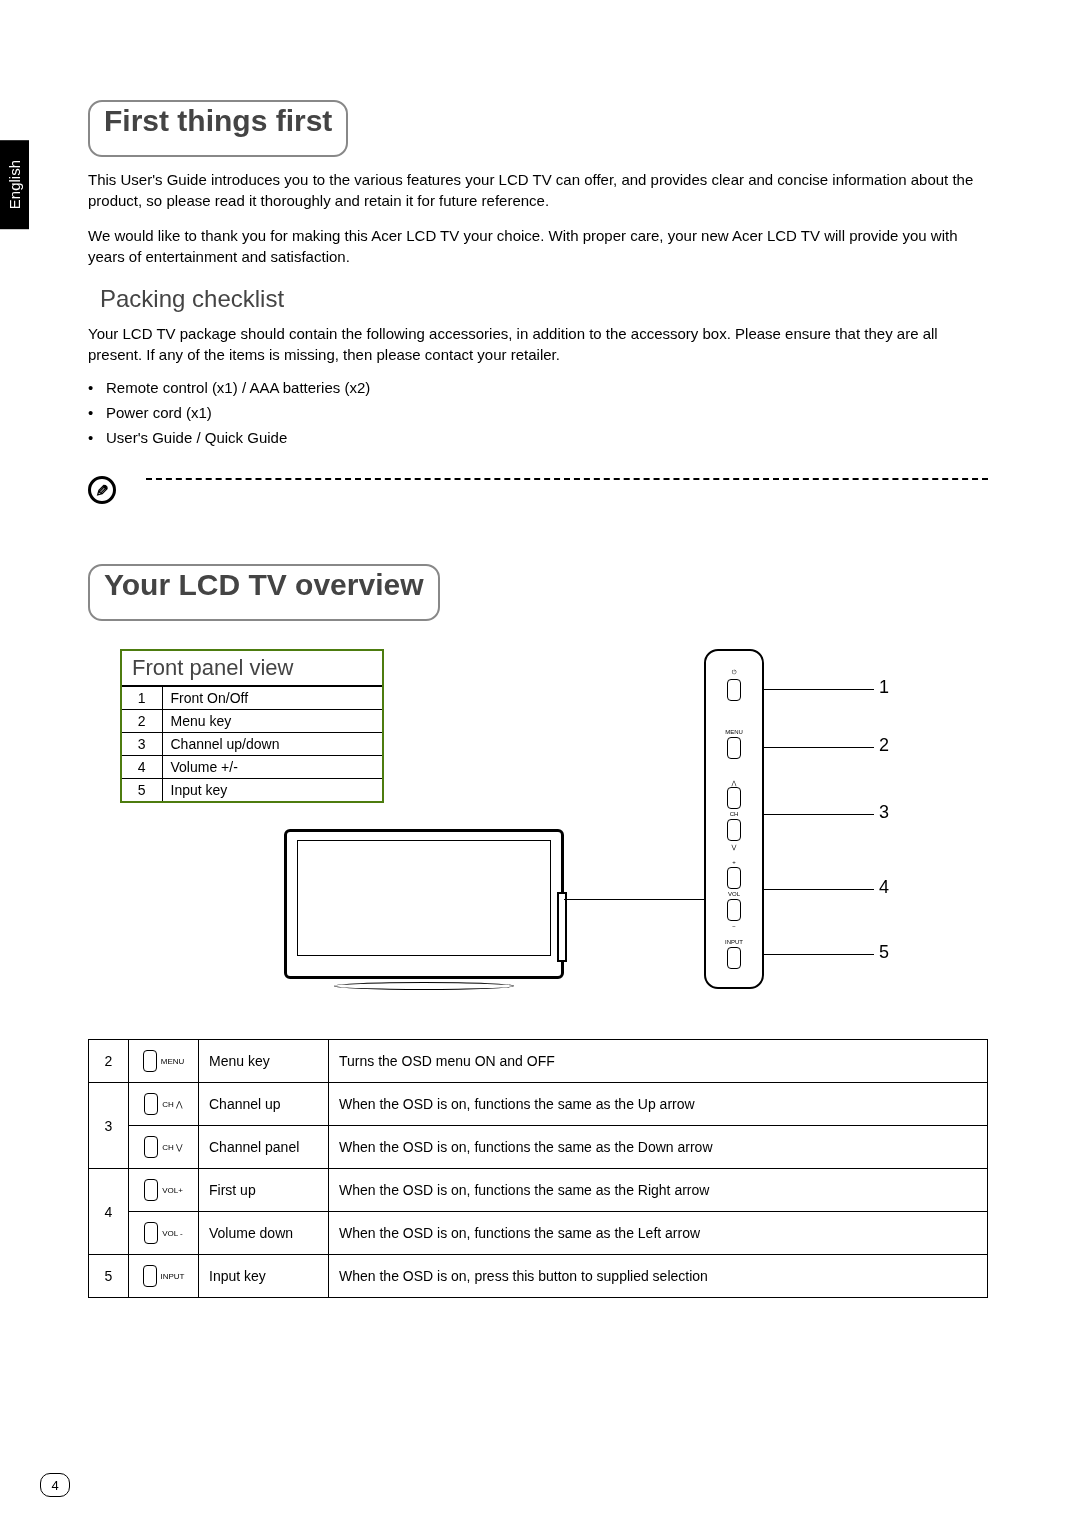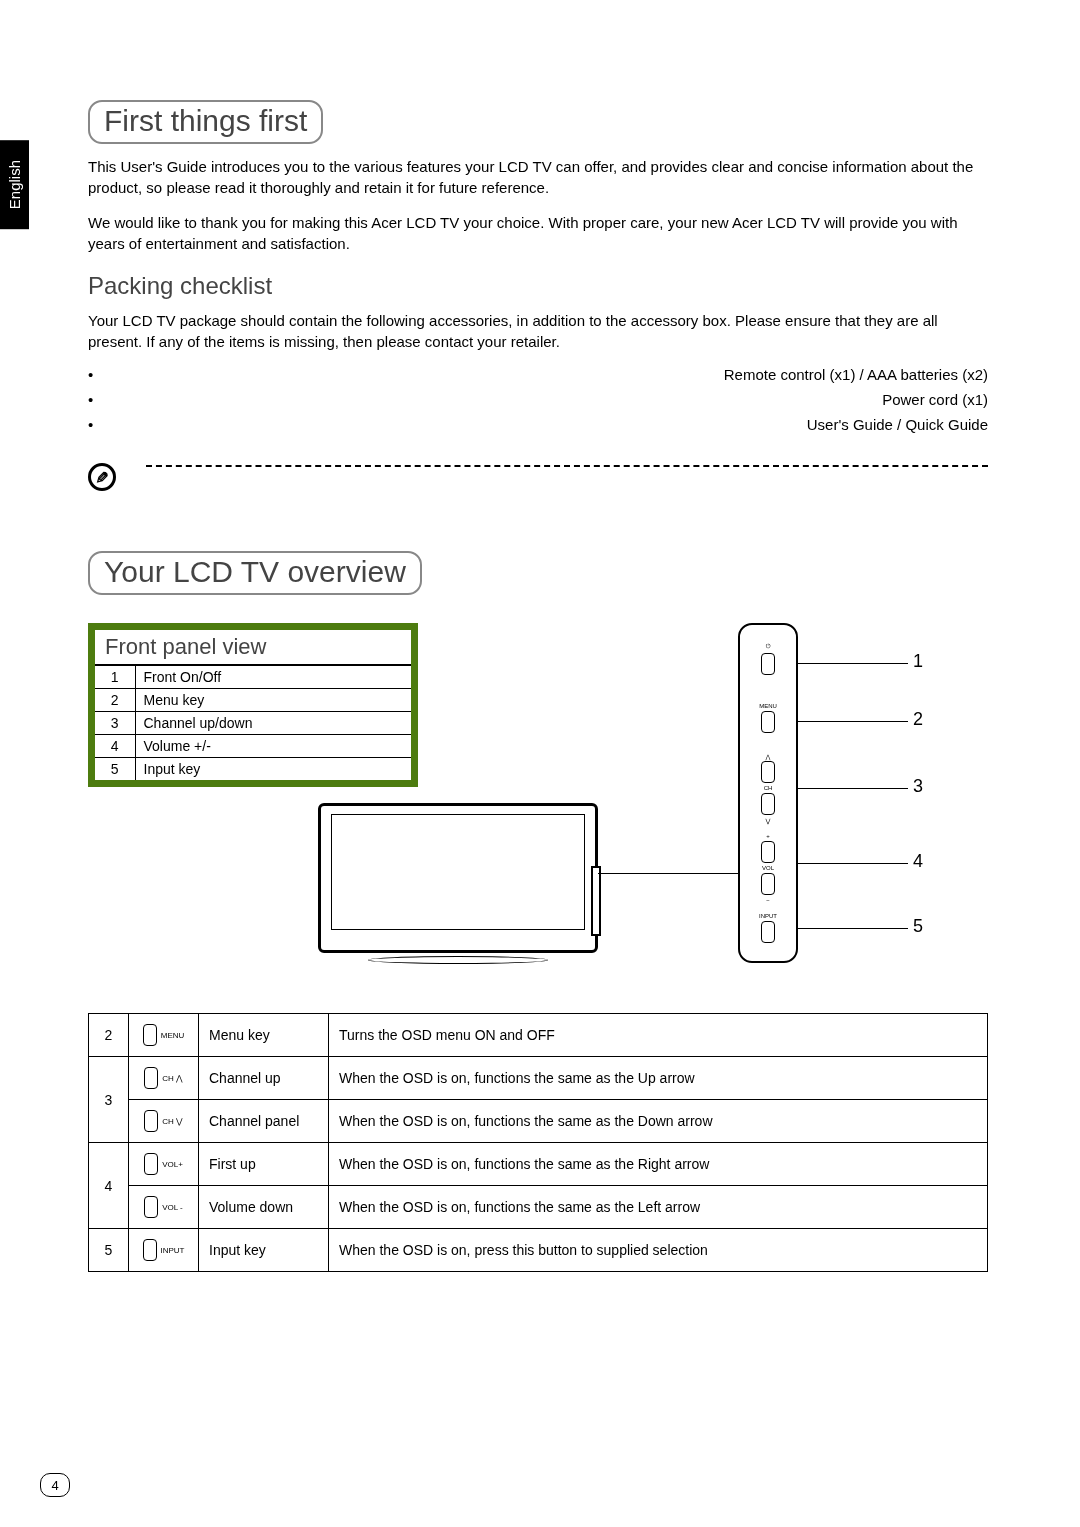--- a/index.html
+++ b/index.html
@@ -26,53 +26,53 @@
   .content {
     position: absolute;
     left: 88px;
     top: 100px;
     width: 900px;
   }
   .section-title {
     display: inline-block;
     border: 2px solid #888;
     border-radius: 14px;
-    padding: 2px 14px 4px 14px;
+    padding: 2px 14px 17px 14px;
     font-size: 30px;
-    font-weight: 400;
+    font-weight: 700;
     color: #444;
     margin-bottom: 12px;
   }
   .body-text {
     font-size: 15px;
     line-height: 1.4;
     margin-bottom: 14px;
   }
   .subhead {
     font-size: 24px;
     color: #444;
-    margin: 18px 0 10px 0;
+    margin: 18px 0 10px 12px;
     font-weight: 400;
   }
-  ul.pack { list-style: none; margin: 4px 0 30px 0; text-align: right; }
+  ul.pack { list-style: none; margin: 4px 0 30px 0; }
   ul.pack li { font-size: 15px; margin: 8px 0; padding-left: 18px; position: relative; }
   ul.pack li::before { content: "•"; position: absolute; left: 0; }
   .note-row { display: flex; align-items: flex-start; gap: 30px; margin: 10px 0 30px 0; }
   .note-icon {
     width: 28px; height: 28px; border: 3px solid #000; border-radius: 50%;
     display: flex; align-items: center; justify-content: center;
     font-weight: bold; font-size: 16px; flex-shrink: 0;
     position: relative;
   }
   .note-icon::after{ content:"✎"; transform: rotate(90deg);}
   .dashed-line { border-top: 2px dashed #000; flex: 1; margin-top: 2px; }
   .note-text { font-size: 14px; margin-top: 10px; margin-left: 58px; }
 
   .panel-layout { display: flex; gap: 60px; align-items: flex-start; }
-  .panel-table-box { border: 7px solid #4d7c0f; width: 330px; }
+  .panel-table-box { border: 2px solid #4d7c0f; width: 264px; margin-left: 32px; }
   .panel-table-head {
     font-size: 22px; color: #444; padding: 4px 10px;
     border-bottom: 1px solid #000;
   }
   .ptable { width: 100%; border-collapse: collapse; font-size: 14px; }
   .ptable td { border-top: 1px solid #000; padding: 3px 8px; }
   .ptable td:first-child { width: 40px; text-align: center; border-right: 1px solid #000; }
 
   .diagram-area { position: relative; width: 540px; height: 360px; }
   .side-panel {

